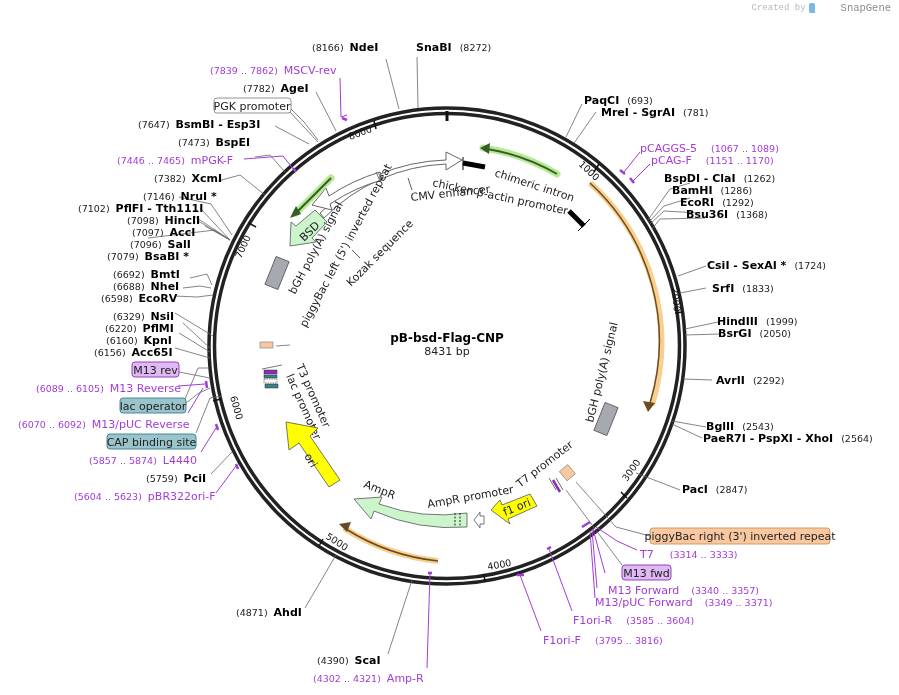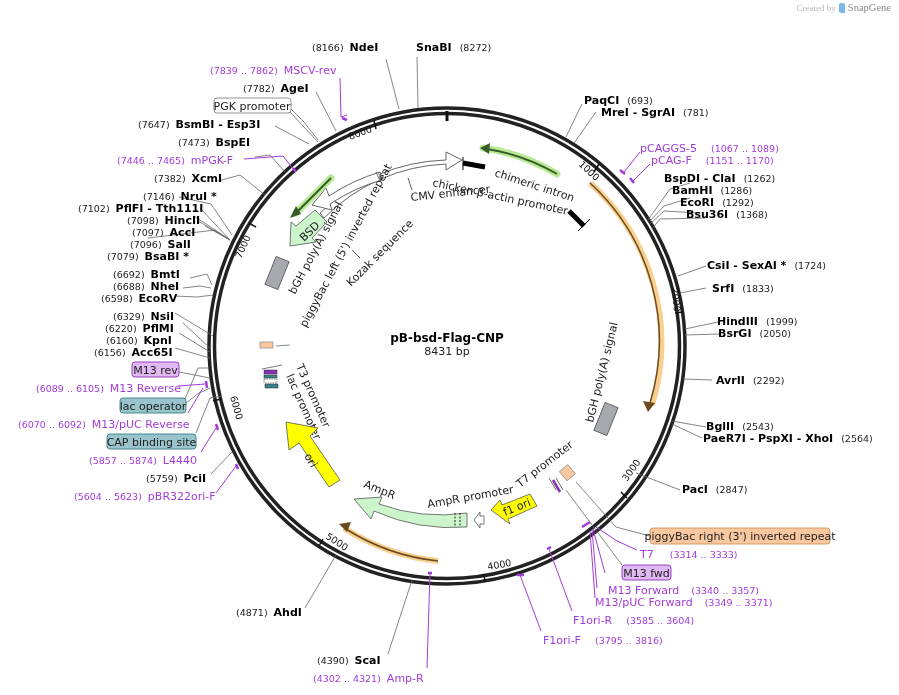--- a/index.html
+++ b/index.html
@@ -1,21 +1,21 @@
 <!DOCTYPE html>
 <html><head>
 <meta charset="utf-8">
 <style>
   html, body { margin: 0; padding: 0; background: #ffffff; }
   body { width: 899px; height: 695px; position: relative; overflow: hidden;
          font-family: "DejaVu Sans", "Liberation Sans", sans-serif; }
   #map { position: absolute; left: 0; top: 0; }
   .credit { position: absolute; right: 8px; top: 2px; font-size: 9px; color: #b8b8b8;
-            font-family: Liberation Serif, serif; display: flex; align-items: center; gap: 3px; }
-  .credit .brand { color: #8a8a8a; font-size: 10.5px; }
+            font-family: Liberation Mono, monospace; display: flex; align-items: center; gap: 3px; }
+  .credit .brand { color: #8a8a8a; font-size: 10.5px; margin-left: 23px; }
   .credit .logo { display: inline-block; width: 6px; height: 10px; background: #7ab8e8; border-radius: 2px 2px 0 2px; }
   svg text { font-family: "DejaVu Sans", "Liberation Sans", sans-serif; }
   .enz { font-weight: bold; font-size: 11px; fill: #000; }
   .pos { font-size: 9.5px; fill: #222; }
   .pri { font-size: 11px; fill: #a23cd8; }
   .pripos { font-size: 9.5px; fill: #a23cd8; }
   .feat { font-size: 11px; fill: #222; }
   .tick { font-size: 9.5px; fill: #111; }
 </style>
 </head>

